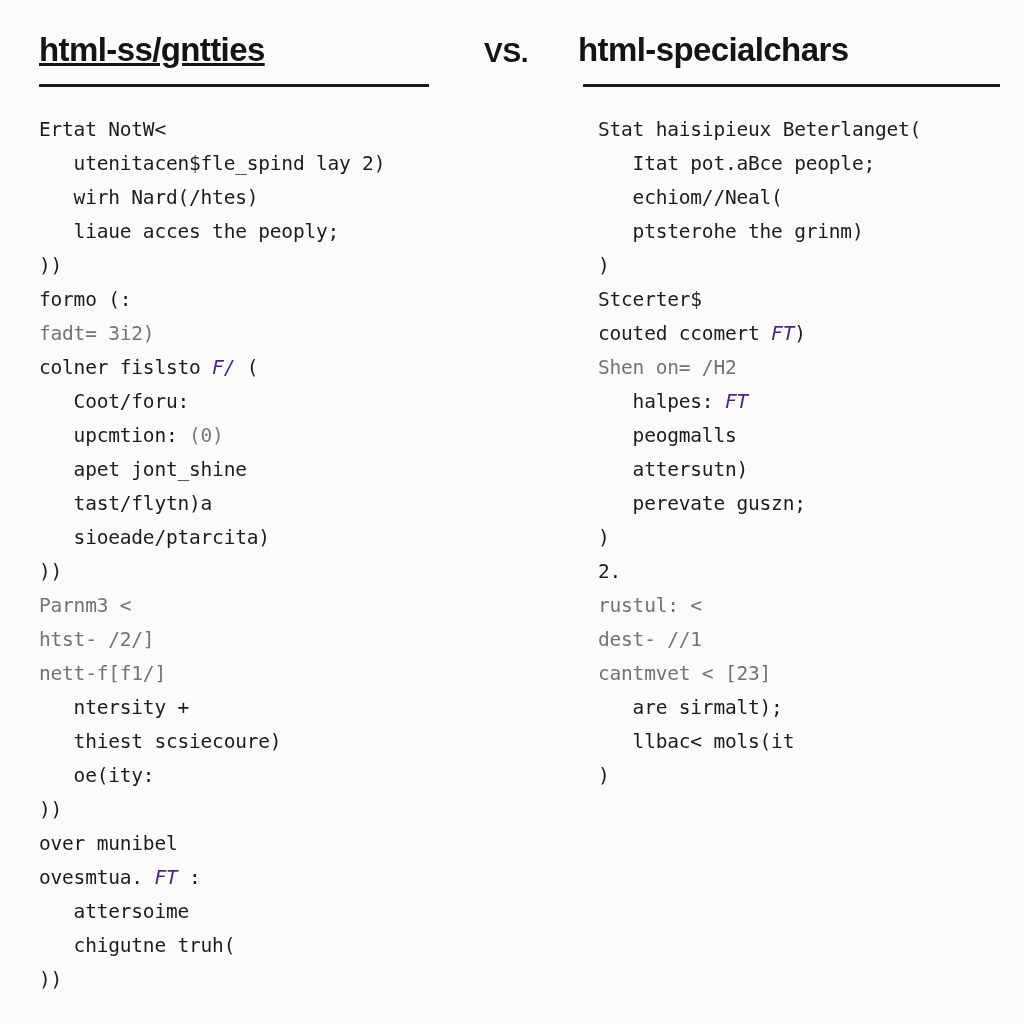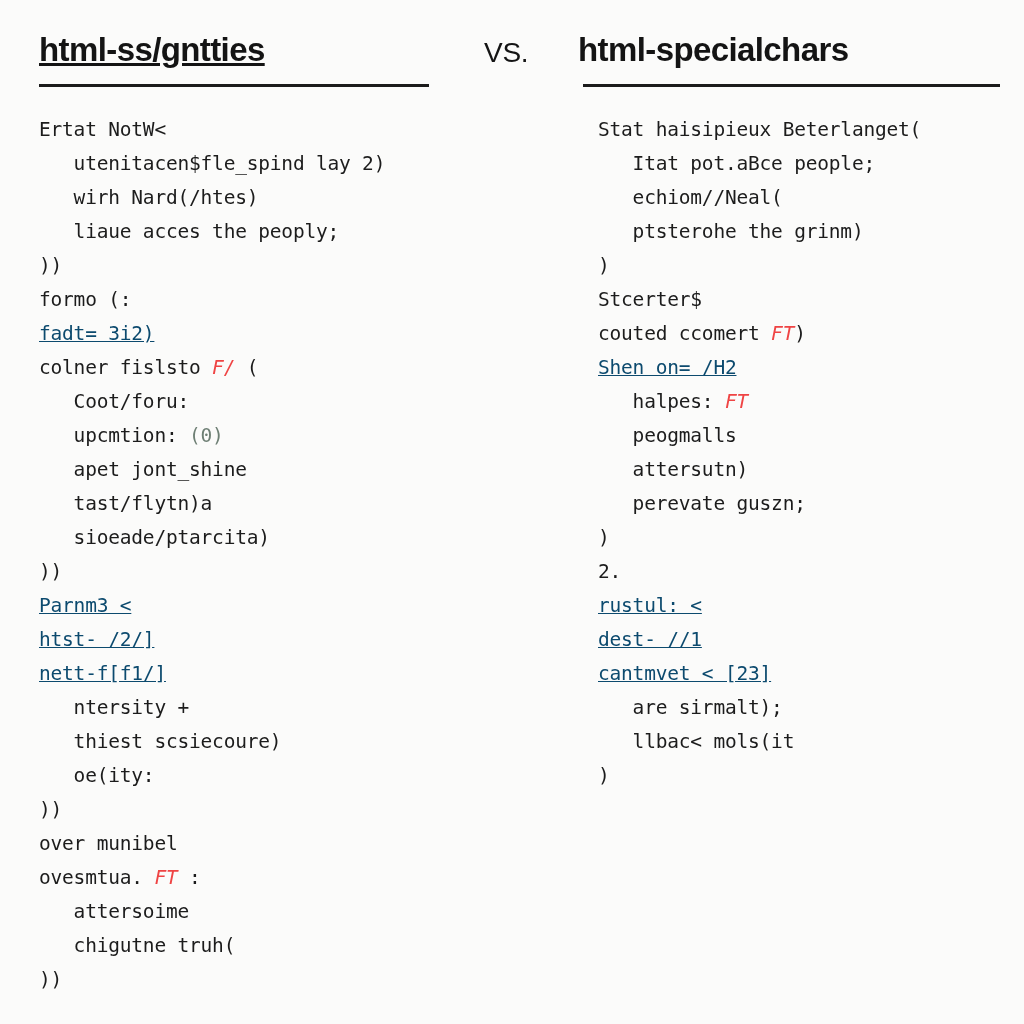--- a/index.html
+++ b/index.html
@@ -41,21 +41,21 @@
     line-height: 40px;
   }
   .col-title.left  { left: 39px;  top: 8px; text-decoration: underline; }
   .col-title.right { left: 578px; top: 8px; }
 
   .vs-label {
     position: absolute;
     left: 484px;
     top: 14px;
     font-family: "Liberation Sans", sans-serif;
-    font-weight: normal;
+    font-weight: bold;
     font-size: 28px;
     letter-spacing: -0.3px;
     color: #141414;
     line-height: 34px;
   }
 
   .rule {
     position: absolute;
     height: 3px;
     background: #1b1b1b;
@@ -74,25 +74,25 @@
     white-space: pre;
   }
   .code-col.left  { left: 39px;  width: 470px; }
   .code-col.right { left: 598px; width: 440px; }
 
   .code-line {
     white-space: pre;
     height: 34px;
     letter-spacing: -0.2px;
   }
-  .code-line.green  { color: #0c4a6e; text-decoration: underline; }
+  .code-line.green  { color: #737373; }
 
   
   .tok-green  { color: #6e7f74; }
-  .tok-italic { color: #ef4444; font-style: italic; text-align: right; }
+  .tok-italic { color: #4c1d95; font-style: italic; text-align: right; }
 </style>
 </head>
 <body>
 
 <div class="page">
 
   <div class="header-row">
     <div class="col-title left">html-ss/gntties</div>
 
     <div class="vs-label">VS.</div>

